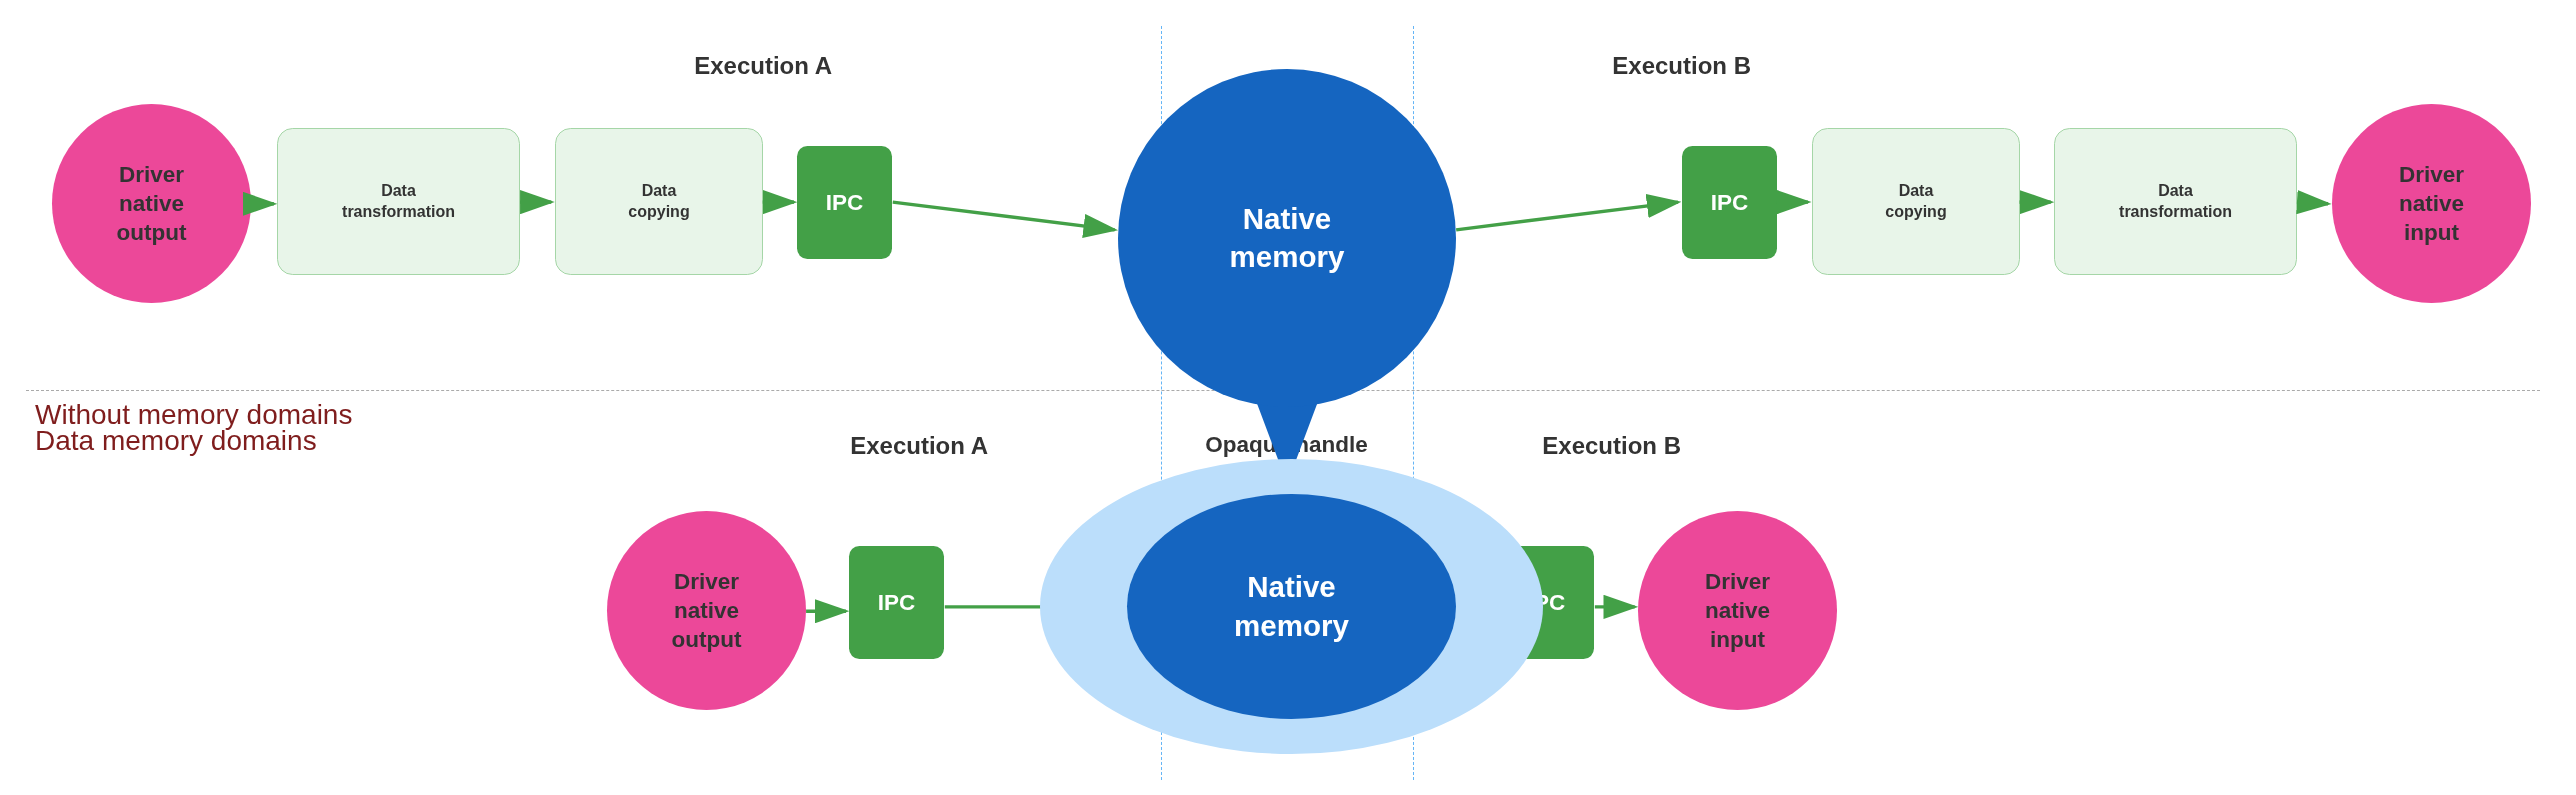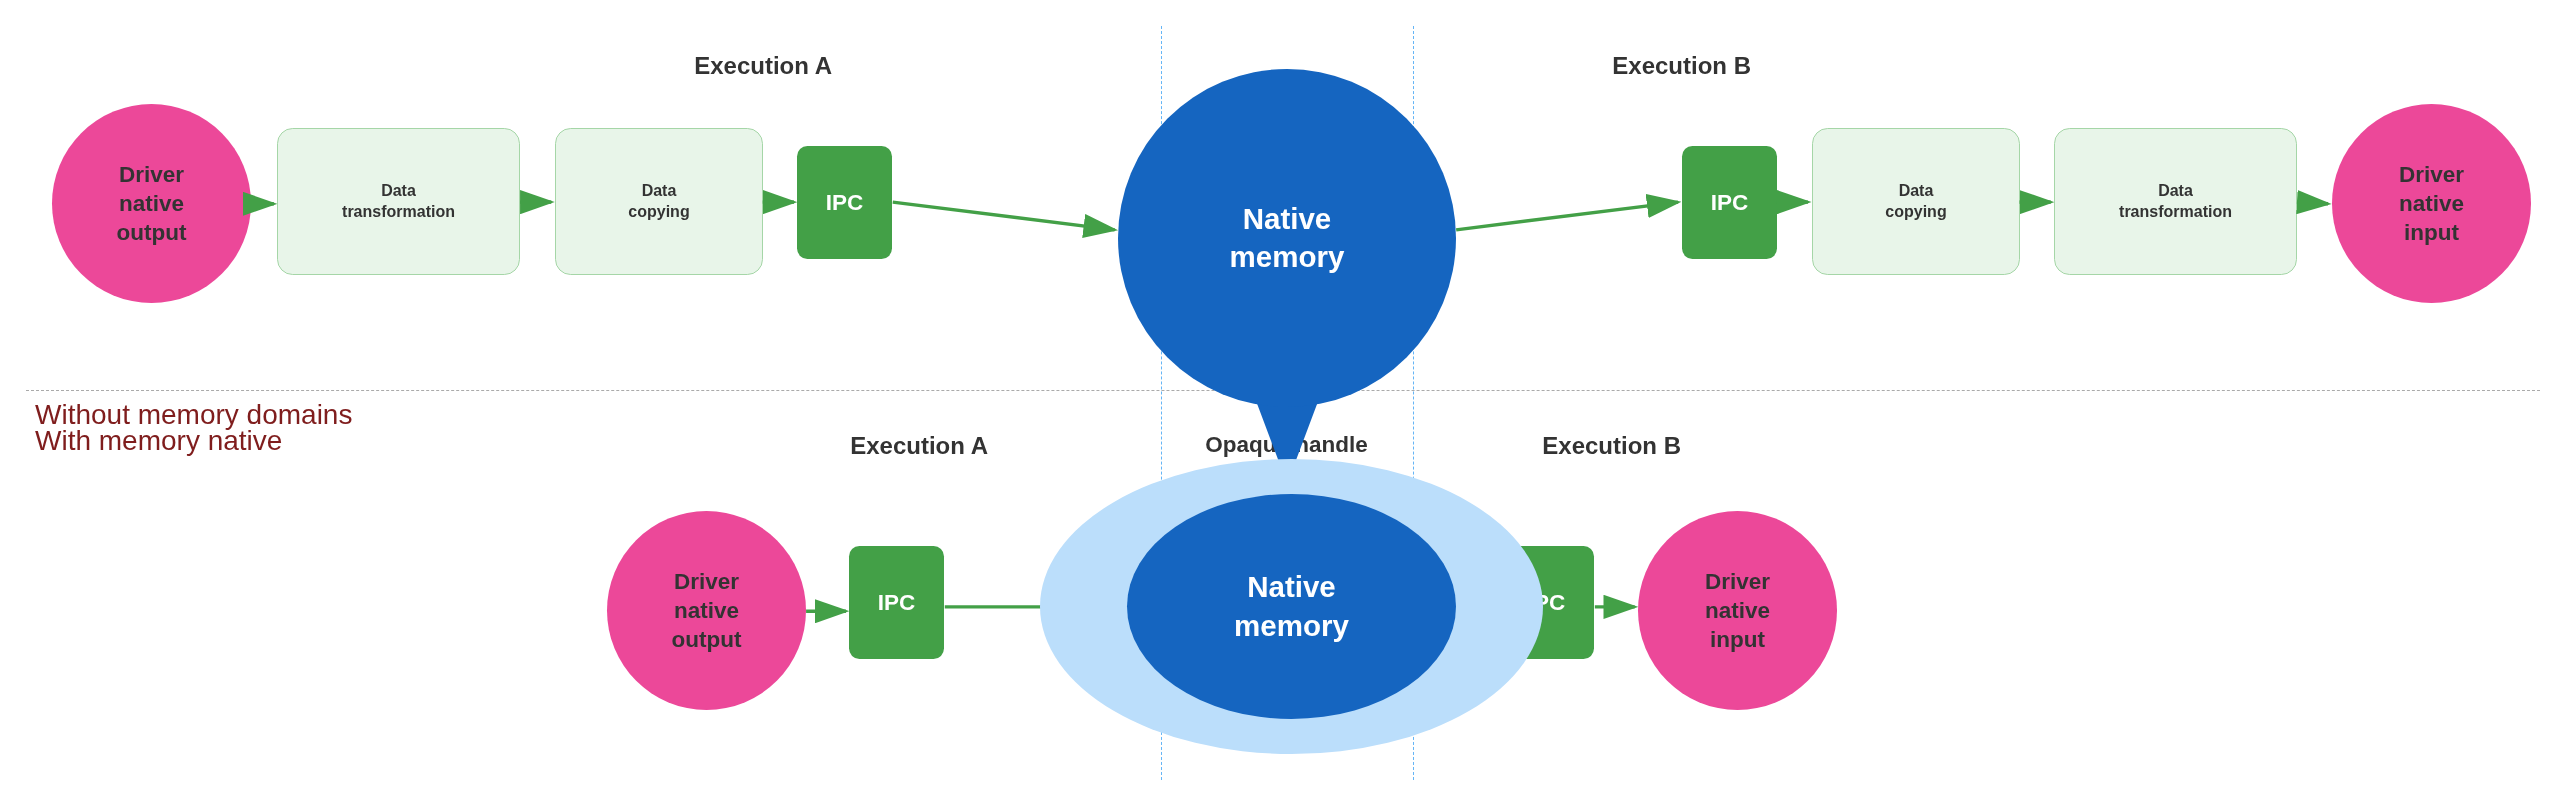--- a/index.html
+++ b/index.html
@@ -159,21 +159,21 @@
 <body>
 
 <div class="diagram-container">
 
   <div class="vline" style="left: 1161px;"></div>
   <div class="vline" style="left: 1413px;"></div>
 
   <div class="divider" style="top: 390px;"></div>
 
   <div class="section-label" style="left: 35px; top: 399px;">Without memory domains</div>
-  <div class="section-label" style="left: 35px; top: 425px;">With memory native</div>
+  <div class="section-label" style="left: 35px; top: 425px;">Data memory domains</div>
 
   <div class="exec-label" style="left: 624px; top: 52px; width: 208px;">Execution A</div>
 
   <div class="exec-label" style="left: 1543px; top: 52px; width: 208px;">Execution B</div>
 
   <div class="node-circle" style="left: 52px; top: 104px; width: 199px; height: 199px; font-size:22.5px;">
     <span style="white-space:pre-line; text-align:center;">Driver
 native
 output</span>
   </div>

